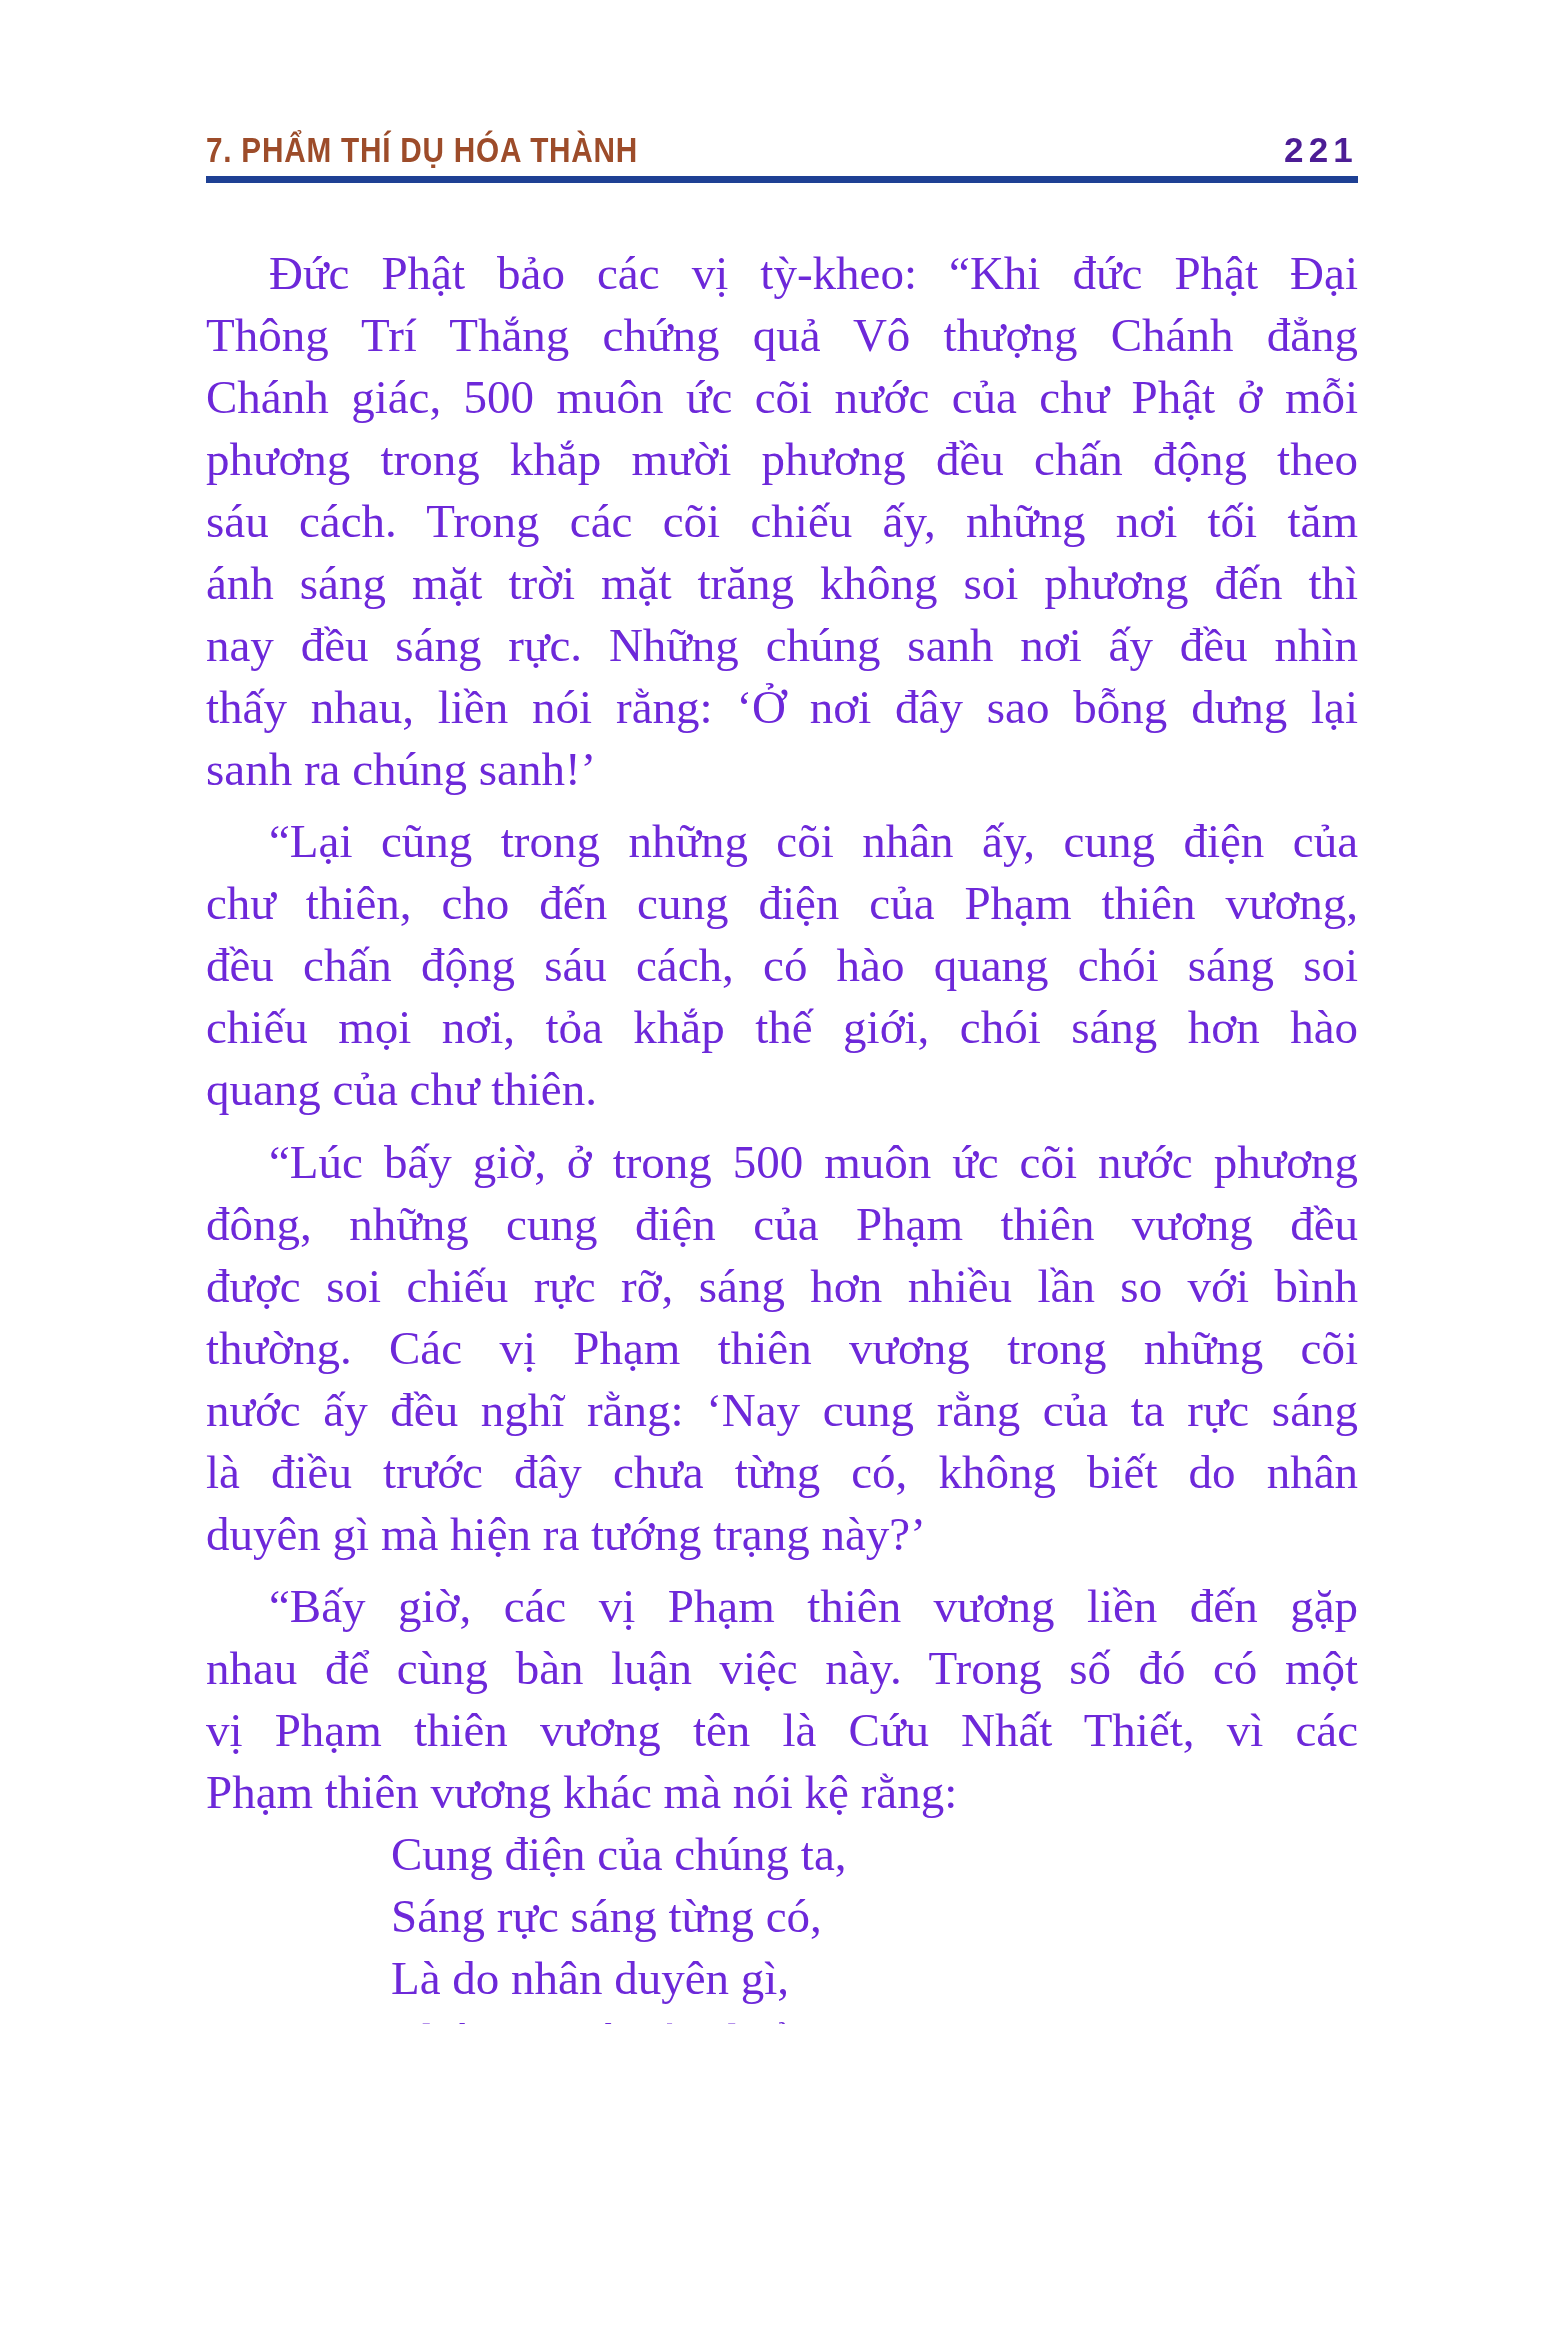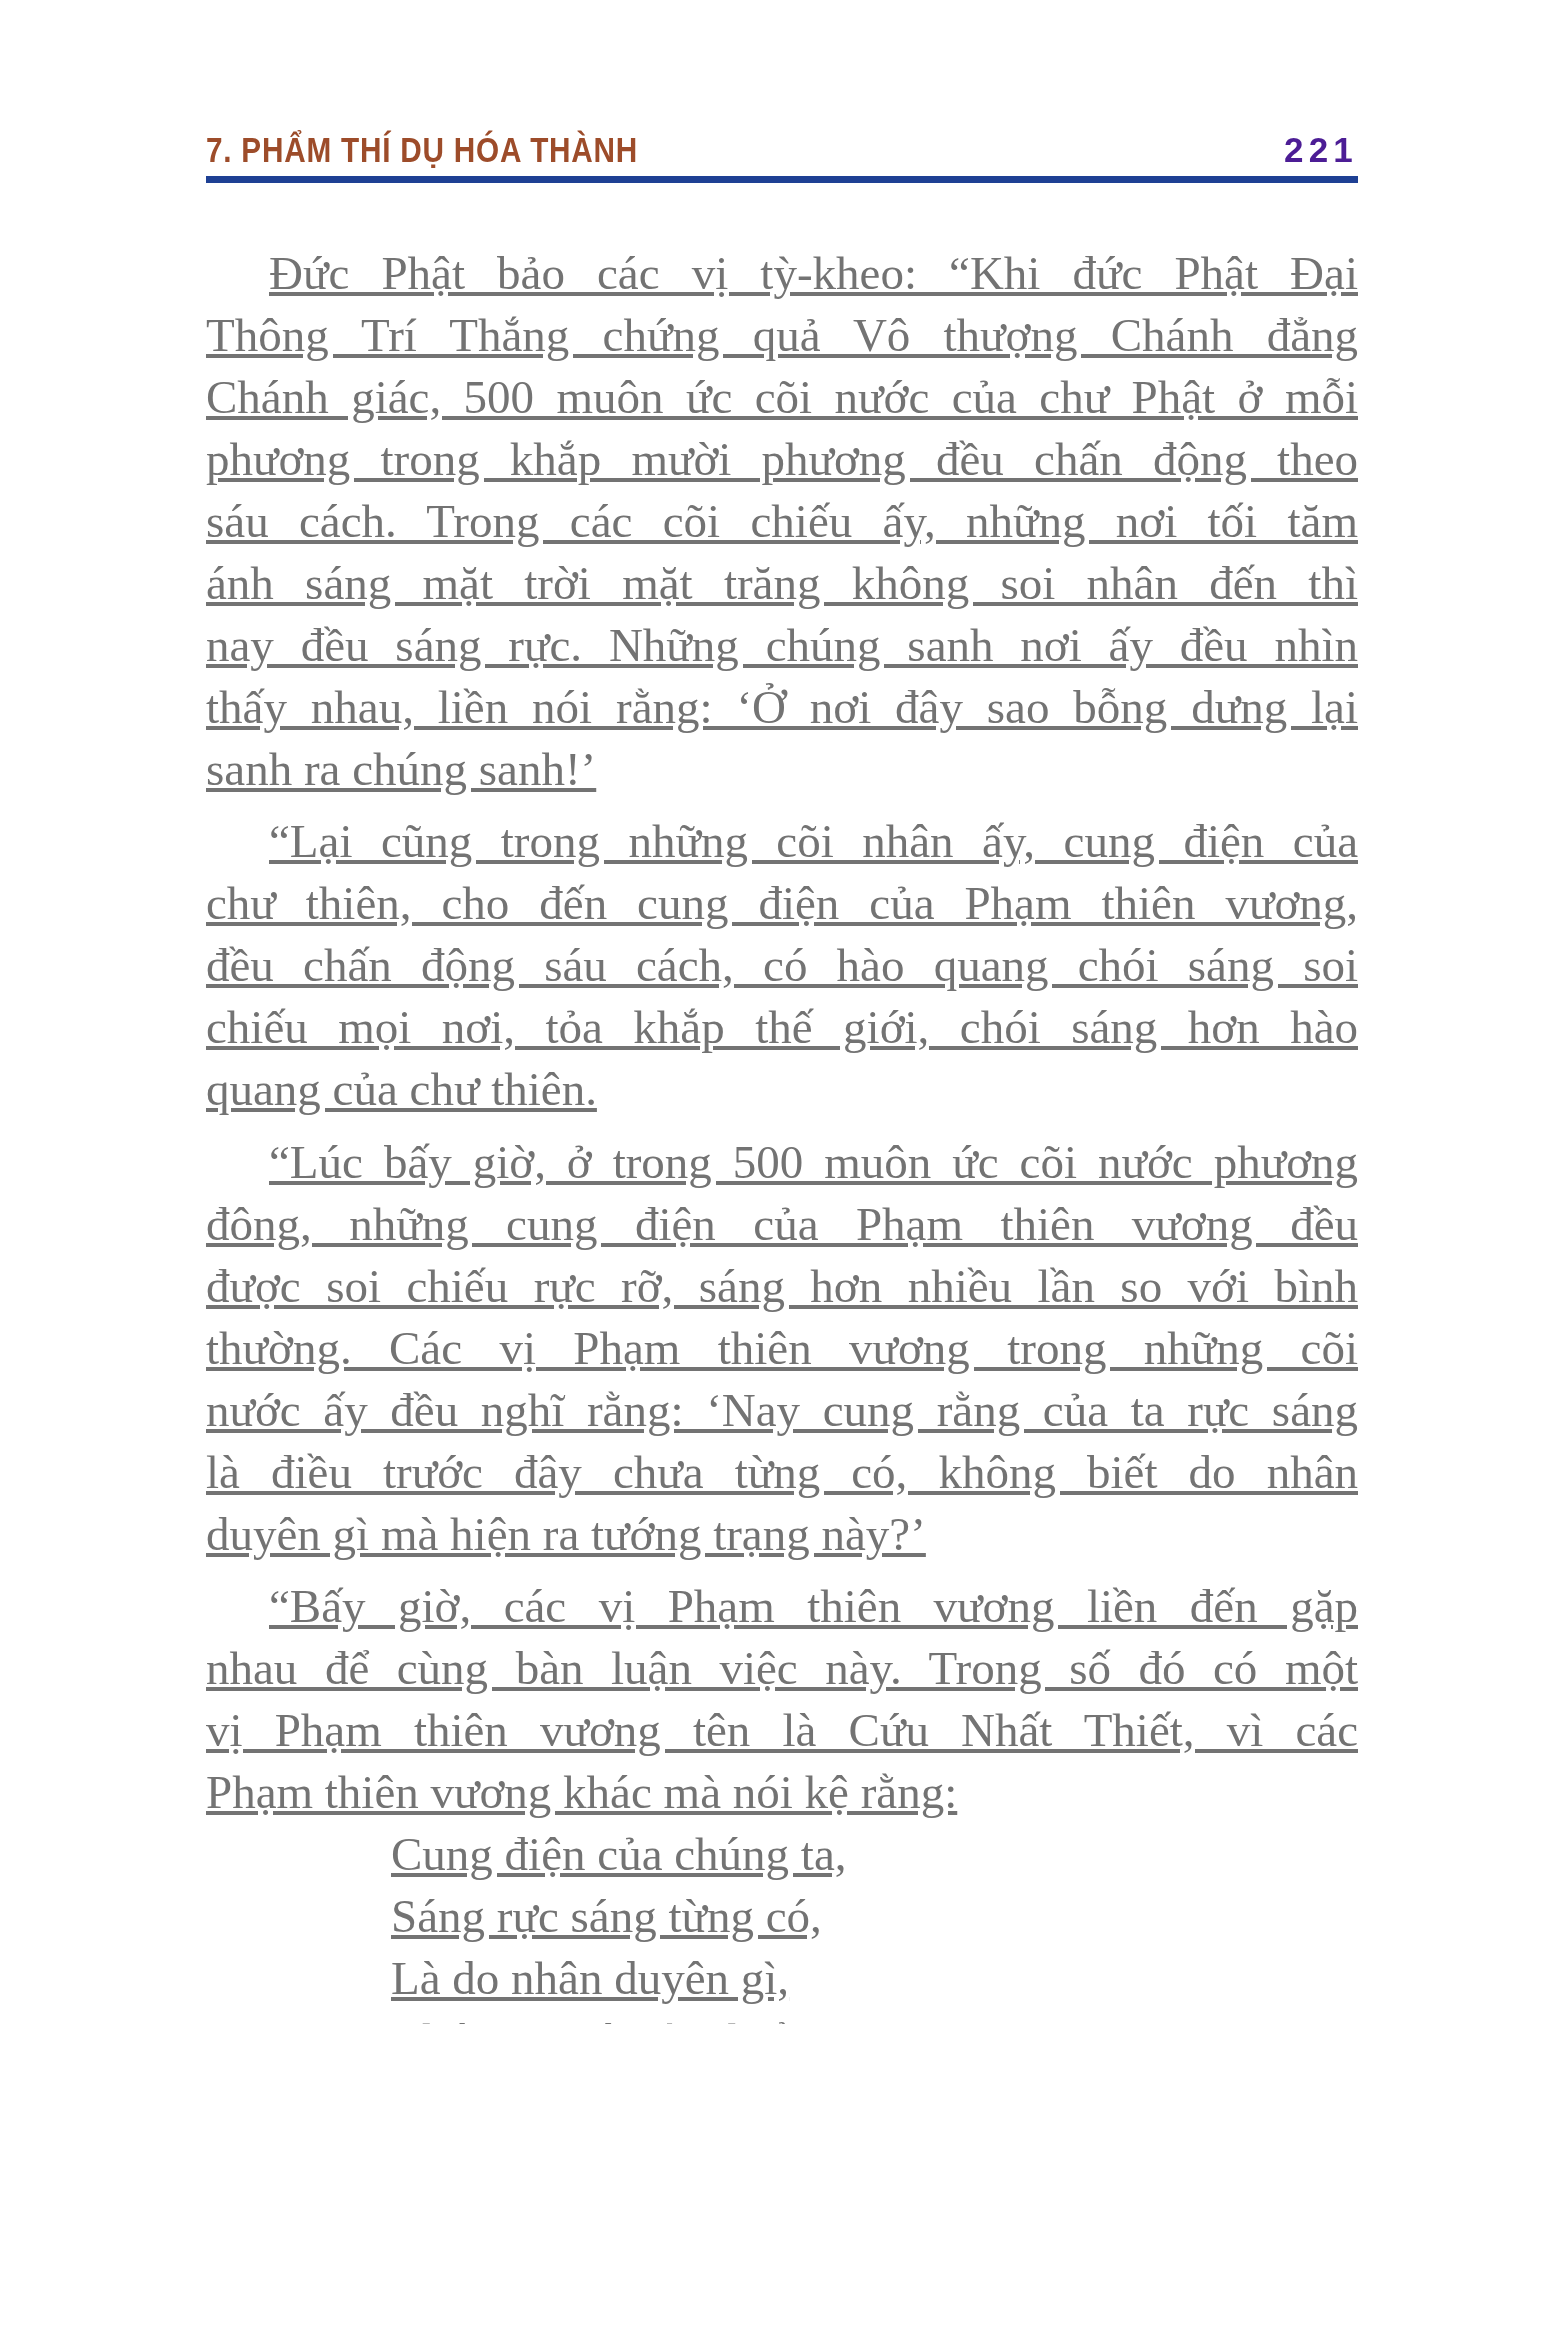--- a/index.html
+++ b/index.html
@@ -76,28 +76,28 @@
 <div class="page">
   <div class="content">
 
     <div class="page-header">
       <span class="chapter-title" style="color: rgb(157, 76, 42);">7. PHẨM THÍ DỤ HÓA THÀNH</span>
       <span class="page-number">221</span>
     </div>
 
     <div class="header-rule" style="background: rgb(30, 64, 148);"></div>
 
-    <div class="body-text" style="color: #737373; text-decoration: underline;">
+    <div class="body-text" style="color: #6d28d9;">
       <div>
           <div class="tline indent">Đức Phật bảo các vị tỳ-kheo: “Khi đức Phật Đại</div>
           <div class="tline">Thông Trí Thắng chứng quả Vô thượng Chánh đẳng</div>
           <div class="tline">Chánh giác, 500 muôn ức cõi nước của chư Phật ở mỗi</div>
           <div class="tline">phương trong khắp mười phương đều chấn động theo</div>
           <div class="tline">sáu cách. Trong các cõi chiếu ấy, những nơi tối tăm</div>
-          <div class="tline">ánh sáng mặt trời mặt trăng không soi nhân đến thì</div>
+          <div class="tline">ánh sáng mặt trời mặt trăng không soi phương đến thì</div>
           <div class="tline">nay đều sáng rực. Những chúng sanh nơi ấy đều nhìn</div>
           <div class="tline">thấy nhau, liền nói rằng: ‘Ở nơi đây sao bỗng dưng lại</div>
           <div class="tline last">sanh ra chúng sanh!’</div>
         </div>
       <div class="paragraph">
           <div class="tline indent">“Lại cũng trong những cõi nhân ấy, cung điện của</div>
           <div class="tline">chư thiên, cho đến cung điện của Phạm thiên vương,</div>
           <div class="tline">đều chấn động sáu cách, có hào quang chói sáng soi</div>
           <div class="tline">chiếu mọi nơi, tỏa khắp thế giới, chói sáng hơn hào</div>
           <div class="tline last">quang của chư thiên.</div>

